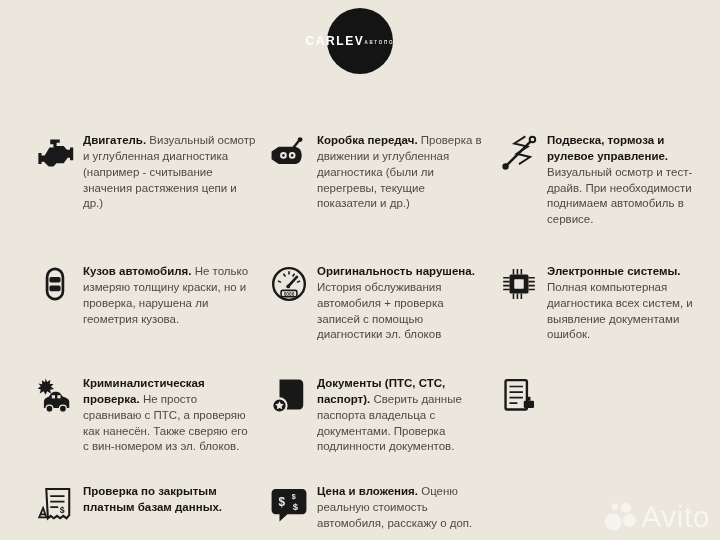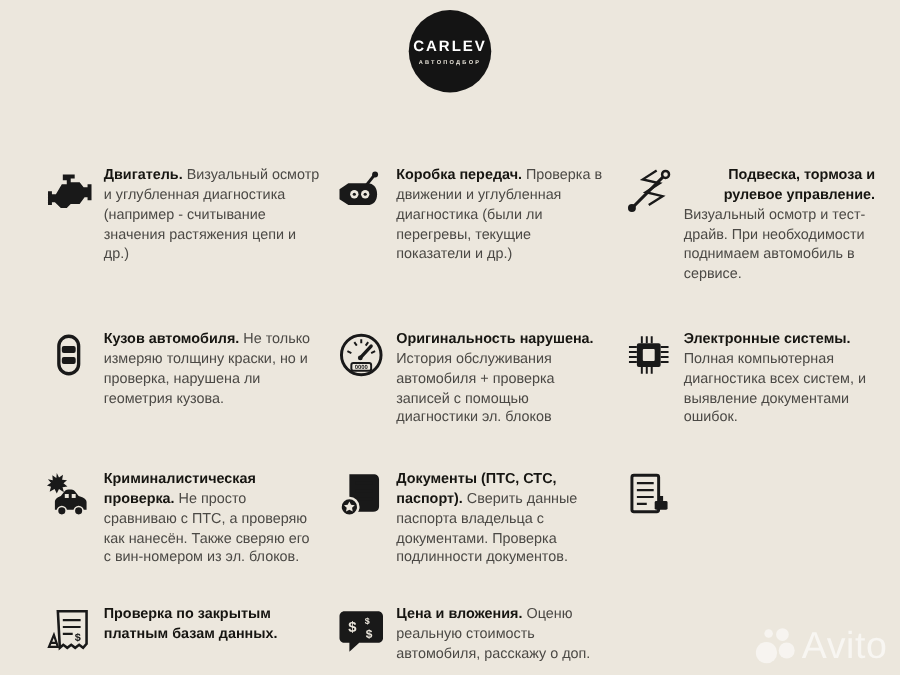--- a/index.html
+++ b/index.html
@@ -8,21 +8,21 @@
     width:720px;height:540px;
     background:#ECE7DD;
     font-family:"Liberation Sans",sans-serif;
     overflow:hidden;
   }
   
   .logo{
     position:absolute;top:8px;left:50%;transform:translateX(-50%);
     width:66px;height:66px;border-radius:50%;
     background:#141414;color:#fff;
-    display:flex;flex-direction:column;align-items:center;justify-content:center;
+    display:flex;flex-direction:row;align-items:center;justify-content:center;
   }
   .logo-brand{font-size:12px;font-weight:700;letter-spacing:1.6px;}
   .logo-sub{font-size:4.5px;font-weight:700;letter-spacing:1.8px;margin-top:3px;color:#e8e4da;}
   
   .page-title{
     position:absolute;top:88px;left:0;width:720px;
     text-align:center;
     font-size:23px;font-weight:800;letter-spacing:0.4px;
     color:#1b1a18;
   }
@@ -33,21 +33,21 @@
     grid-template-columns:234px 230px 214px;
     grid-template-rows:131px 112px 108px auto;
   }
   .cell{display:flex;align-items:flex-start;padding-right:14px;box-sizing:border-box;}
   .icon-box{width:38px;flex:0 0 38px;margin-right:9px;margin-top:1px;}
   .icon-box svg{display:block;}
   .cell-text{
     margin:0;font-size:11.5px;line-height:1.38;color:#4b4945;
   }
   .cell-text b{color:#161511;font-weight:700;}
-  .title-block b{display:block;text-align:right;}
+  .title-block b{display:block;}
   
   .watermark{
     position:absolute;right:10px;bottom:6px;
     display:flex;align-items:center;
     color:rgba(255,255,255,0.62);
     font-weight:400;font-size:30px;letter-spacing:0.5px;
     pointer-events:none;
     justify-content:flex-end;
   }
   .watermark svg{margin-right:4px;opacity:0.62;}

